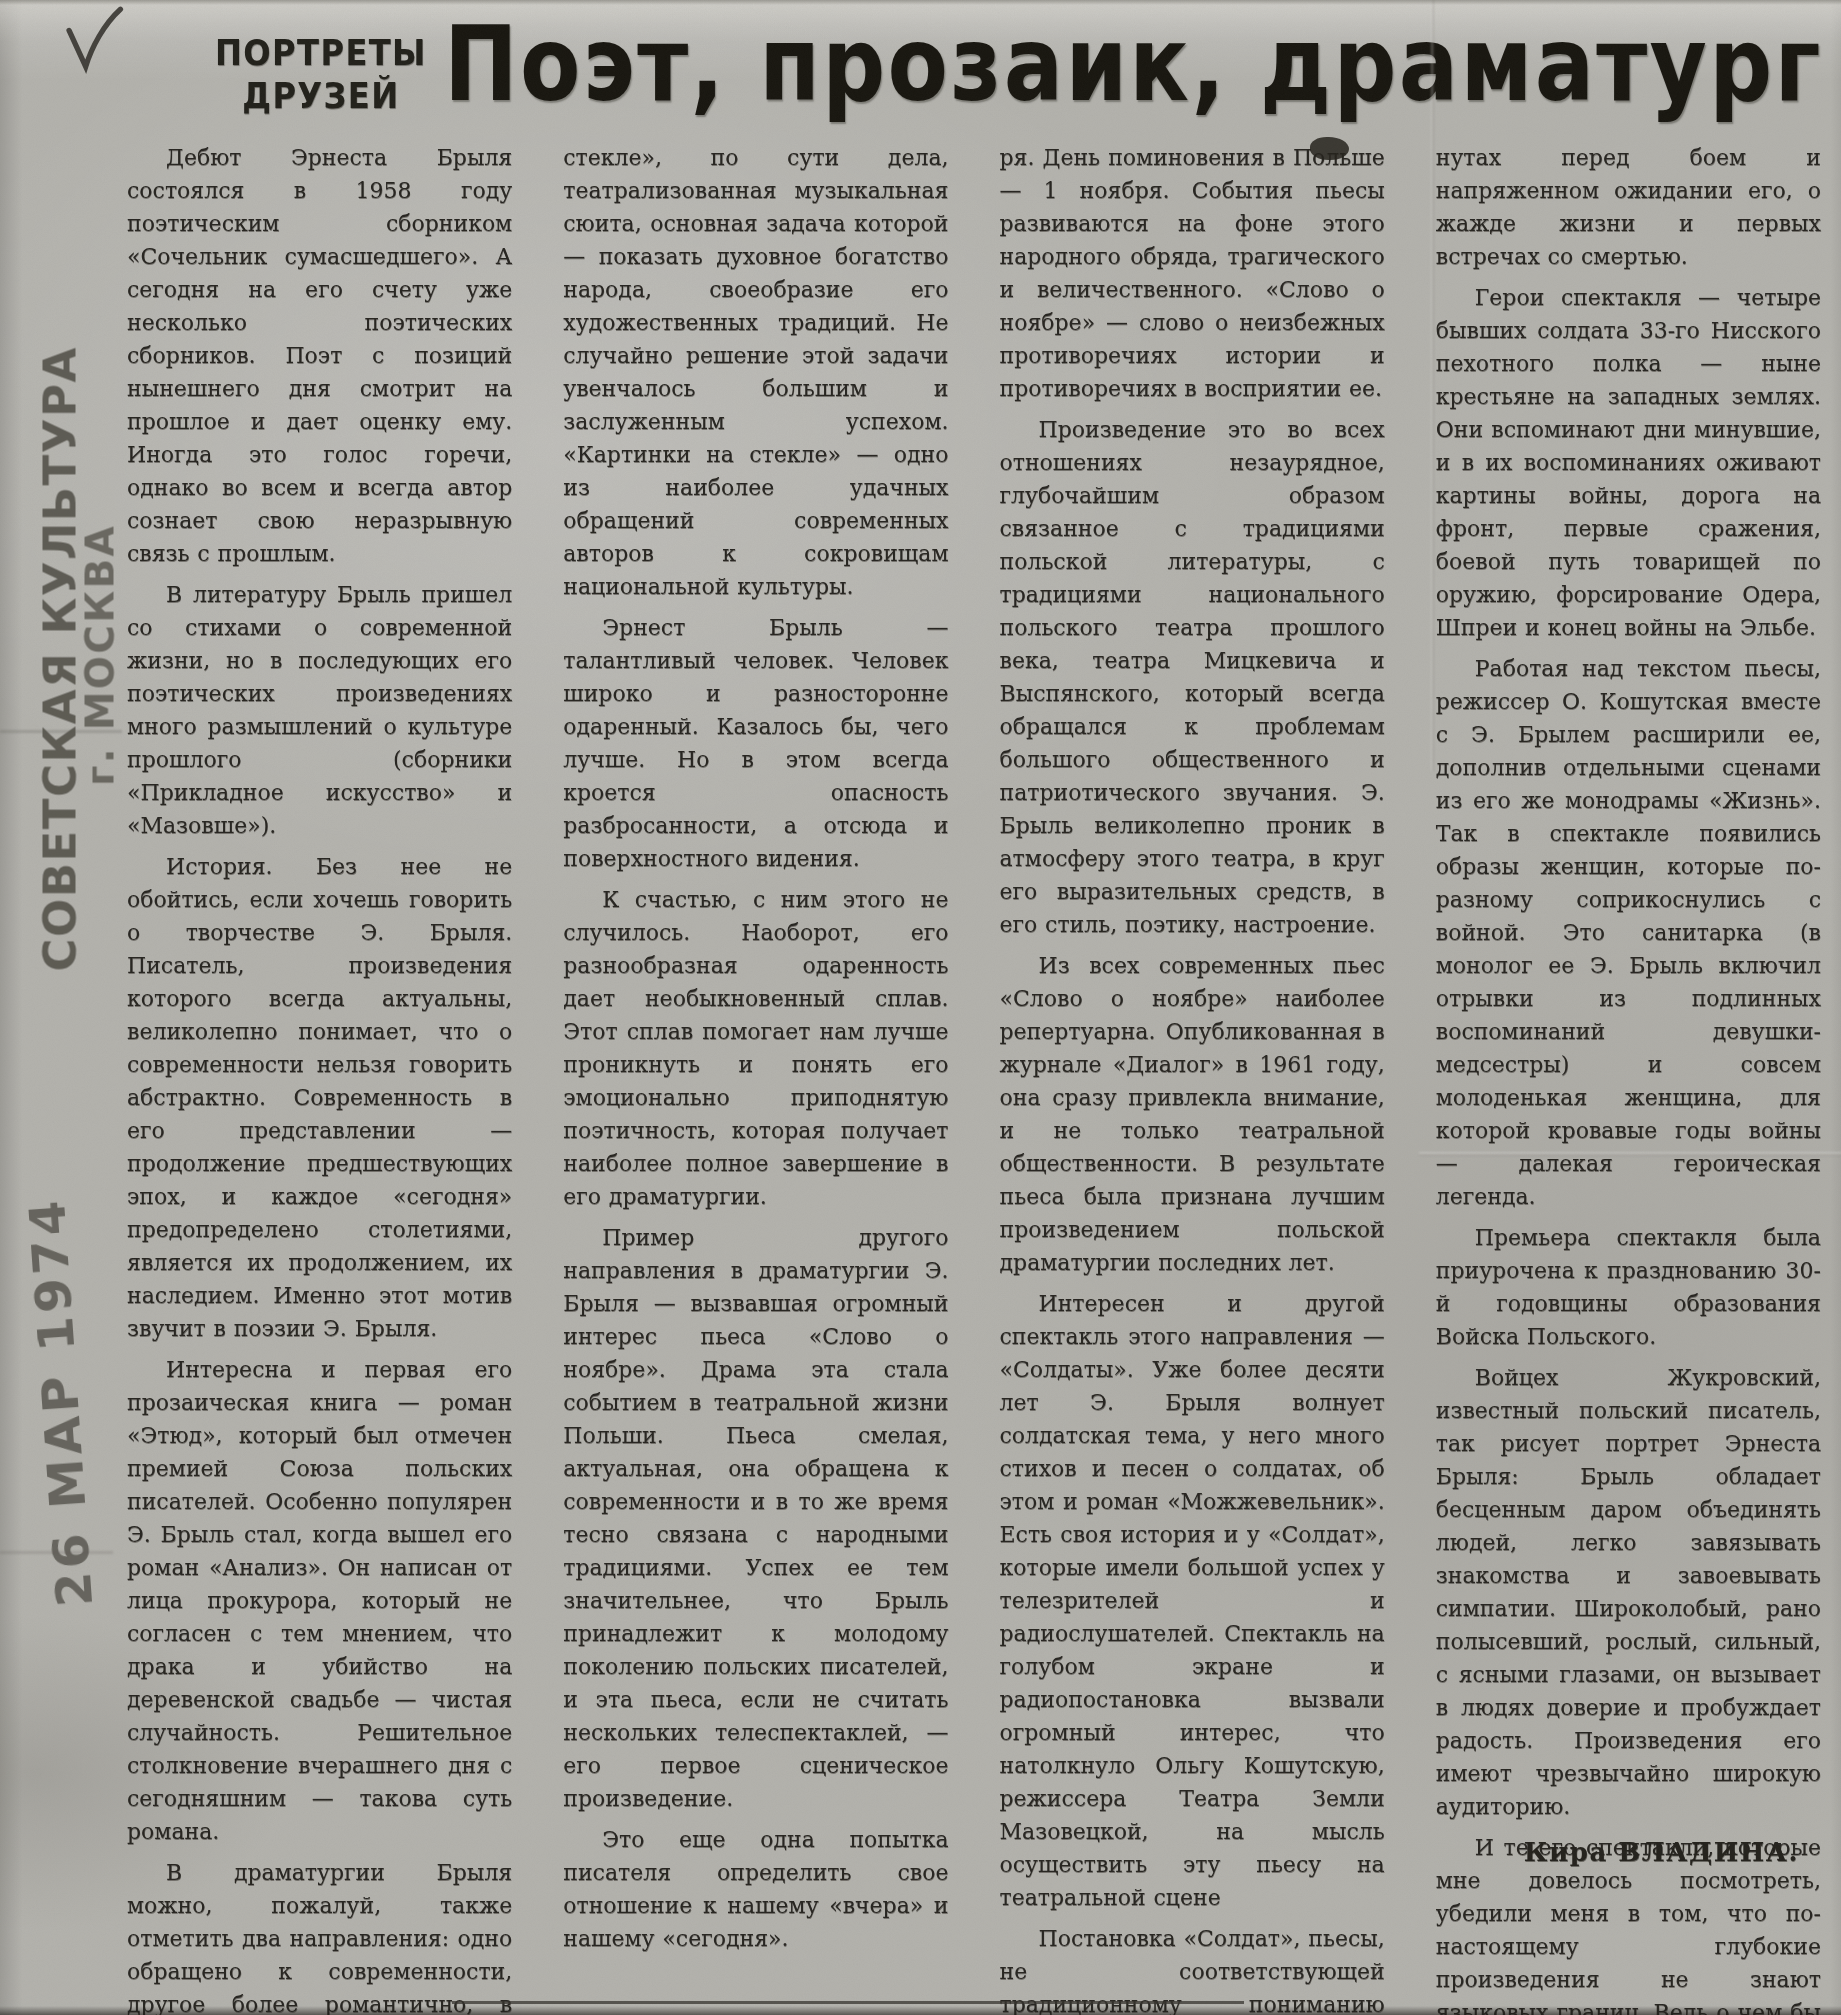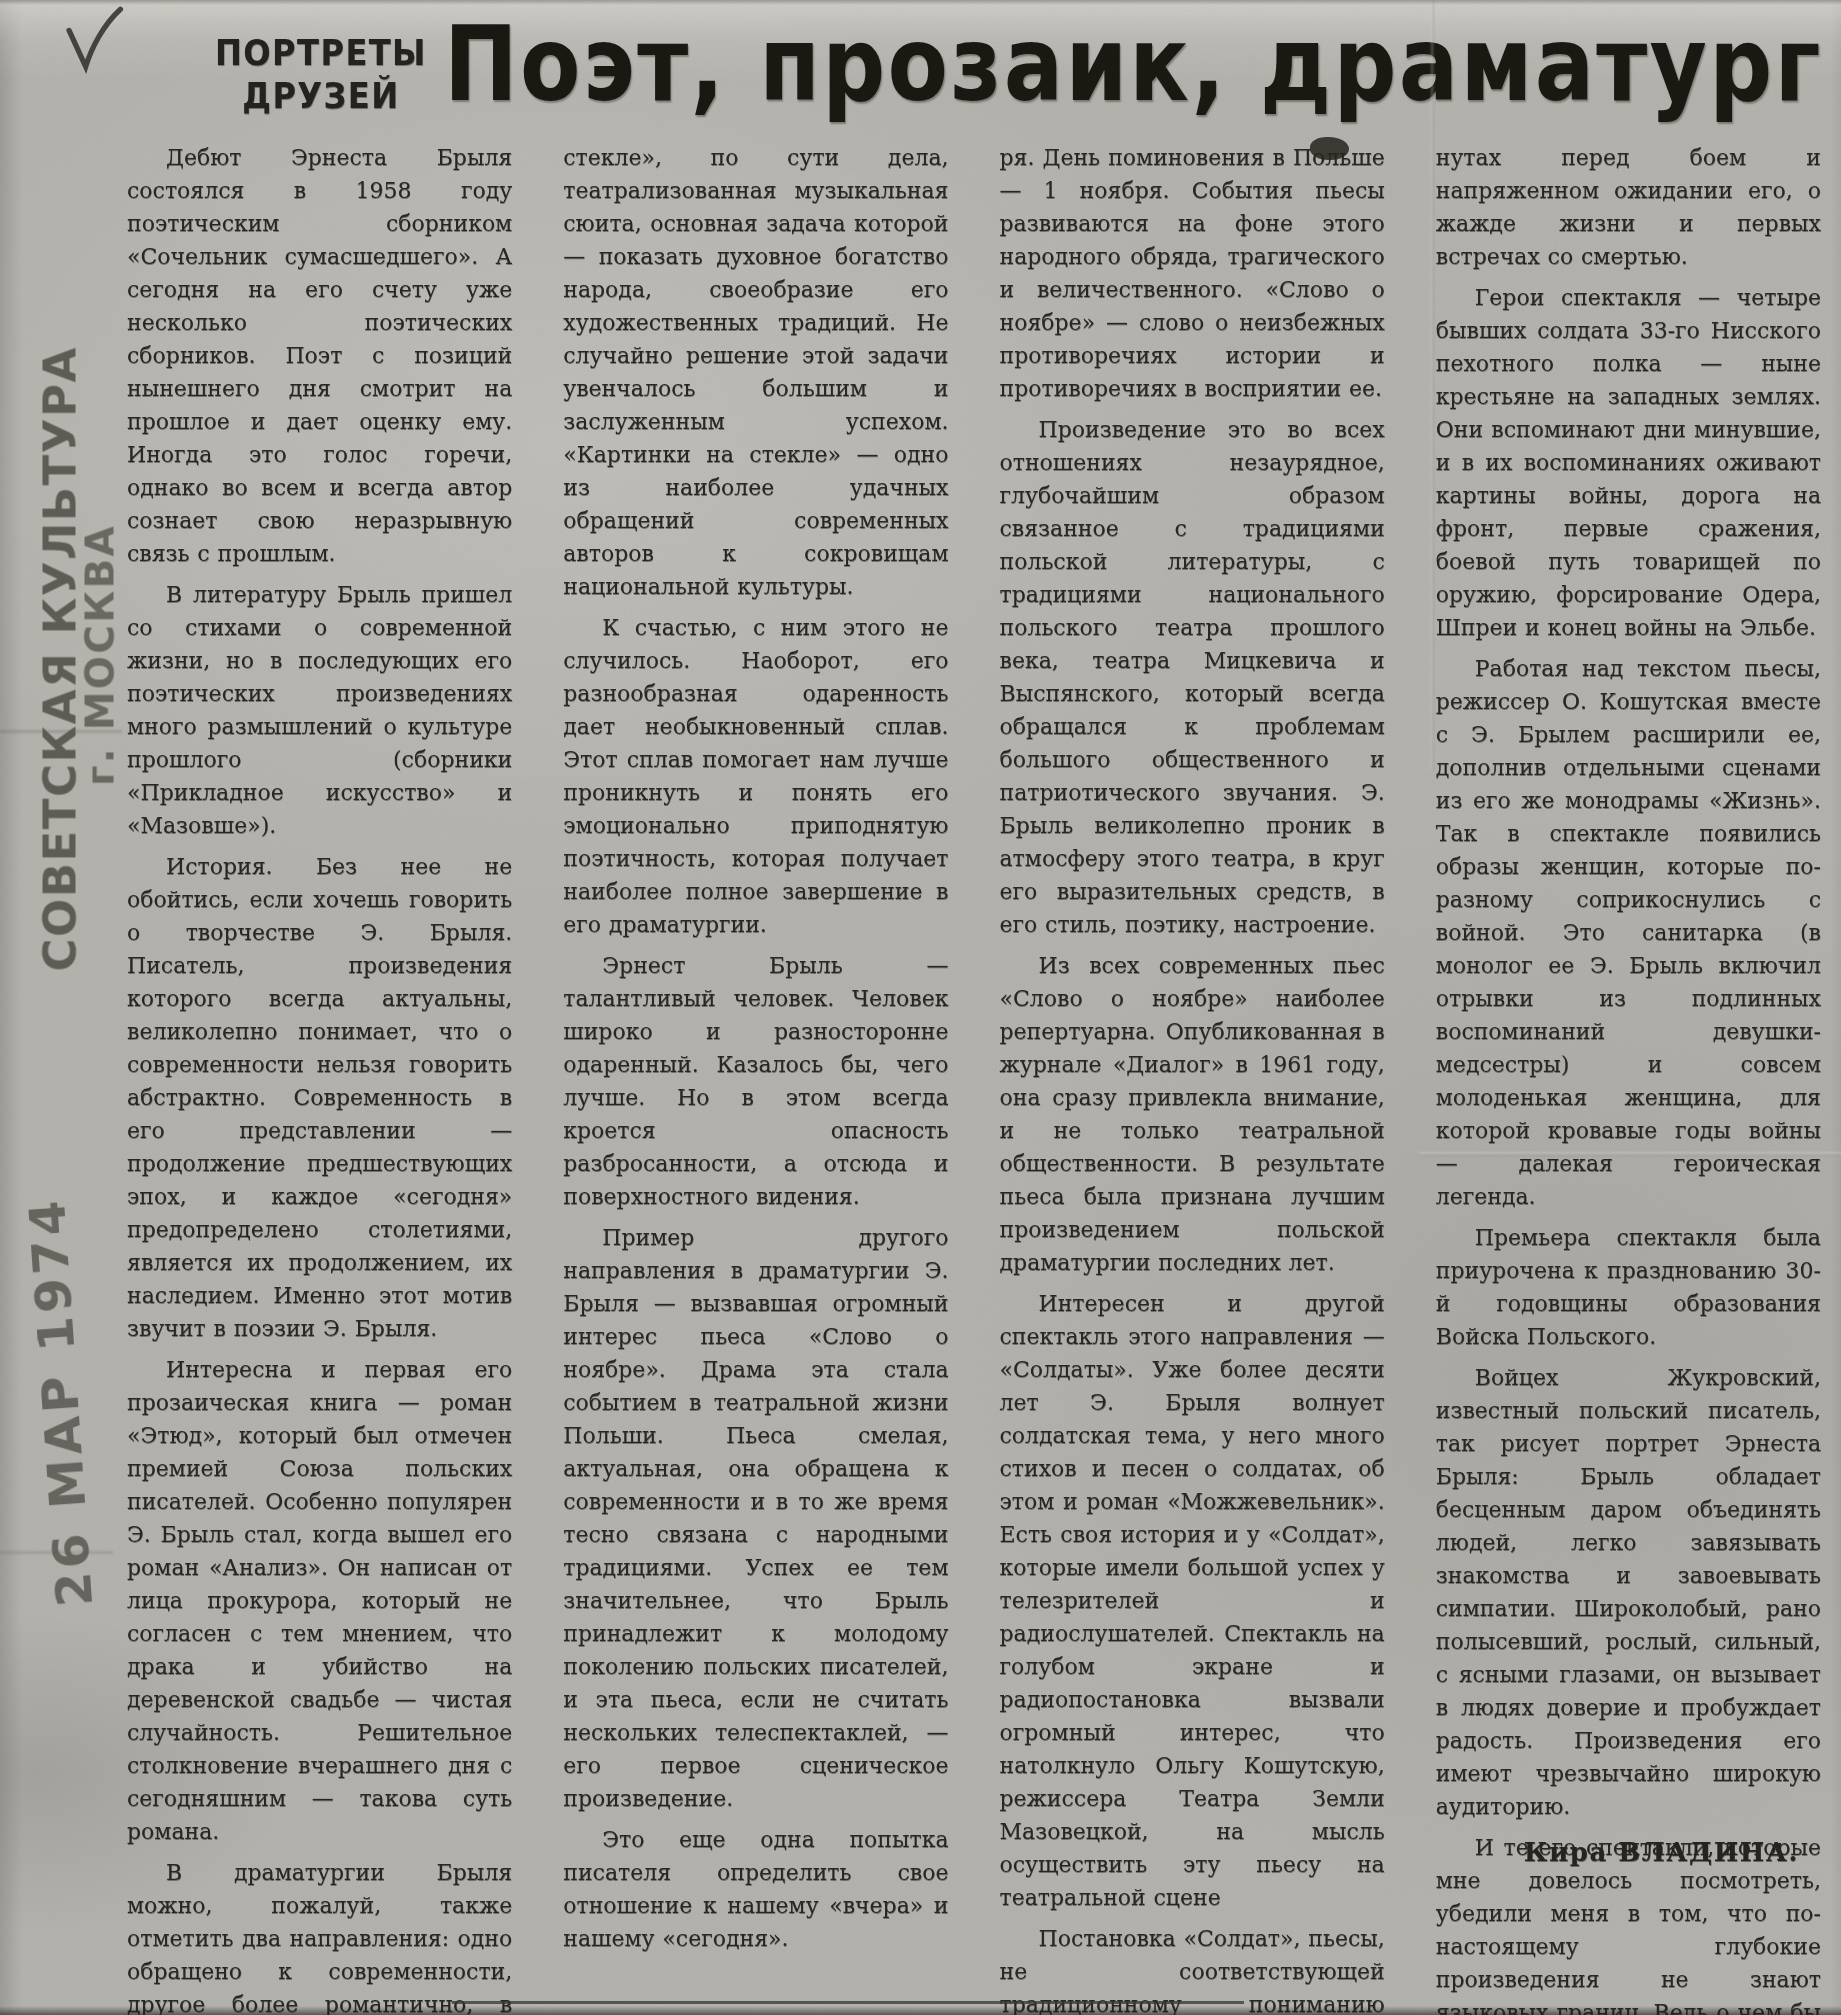--- a/index.html
+++ b/index.html
@@ -102,22 +102,22 @@
   <div class="columns">
       <div class="column">
         <p class="para">Дебют Эрнеста Брыля состоялся в 1958 году поэтическим сборником «Сочельник сумасшедшего». А сегодня на его счету уже несколько поэтических сборников. Поэт с позиций нынешнего дня смотрит на прошлое и дает оценку ему. Иногда это голос горечи, однако во всем и всегда автор сознает свою неразрывную связь с прошлым.</p>
         <p class="para">В литературу Брыль пришел со стихами о современной жизни, но в последующих его поэтических произведениях много размышлений о культуре прошлого (сборники «Прикладное искусство» и «Мазовше»).</p>
         <p class="para">История. Без нее не обойтись, если хочешь говорить о творчестве Э. Брыля. Писатель, произведения которого всегда актуальны, великолепно понимает, что о современности нельзя говорить абстрактно. Современность в его представлении — продолжение предшествующих эпох, и каждое «сегодня» предопределено столетиями, является их продолжением, их наследием. Именно этот мотив звучит в поэзии Э. Брыля.</p>
         <p class="para">Интересна и первая его прозаическая книга — роман «Этюд», который был отмечен премией Союза польских писателей. Особенно популярен Э. Брыль стал, когда вышел его роман «Анализ». Он написан от лица прокурора, который не согласен с тем мнением, что драка и убийство на деревенской свадьбе — чистая случайность. Решительное столкновение вчерашнего дня с сегодняшним — такова суть романа.</p>
         <p class="para">В драматургии Брыля можно, пожалуй, также отметить два направления: одно обращено к современности, другое более романтично, в духе народного творчества. Ярким примером романтического направления может служить пьеса «Картинки на стекле». Здесь Э. Брыль по-своему передает дух и колорит народных преданий. Это поэтическое воплощение одной из самых известных легенд о народном герое, народном защитнике — неустрашимом Яношике.</p>
       </div>
       <div class="column">
         <p class="para cont">стекле», по сути дела, театрализованная музыкальная сюита, основная задача которой — показать духовное богатство народа, своеобразие его художественных традиций. Не случайно решение этой задачи увенчалось большим и заслуженным успехом. «Картинки на стекле» — одно из наиболее удачных обращений современных авторов к сокровищам национальной культуры.</p>
+        <p class="para">Эрнест Брыль — талантливый человек. Человек широко и разносторонне одаренный. Казалось бы, чего лучше. Но в этом всегда кроется опасность разбросанности, а отсюда и поверхностного видения.</p>
         <p class="para">К счастью, с ним этого не случилось. Наоборот, его разнообразная одаренность дает необыкновенный сплав. Этот сплав помогает нам лучше проникнуть и понять его эмоционально приподнятую поэтичность, которая получает наиболее полное завершение в его драматургии.</p>
-        <p class="para">Эрнест Брыль — талантливый человек. Человек широко и разносторонне одаренный. Казалось бы, чего лучше. Но в этом всегда кроется опасность разбросанности, а отсюда и поверхностного видения.</p>
         <p class="para">Пример другого направления в драматургии Э. Брыля — вызвавшая огромный интерес пьеса «Слово о ноябре». Драма эта стала событием в театральной жизни Польши. Пьеса смелая, актуальная, она обращена к современности и в то же время тесно связана с народными традициями. Успех ее тем значительнее, что Брыль принадлежит к молодому поколению польских писателей, и эта пьеса, если не считать нескольких телеспектаклей, — его первое сценическое произведение.</p>
         <p class="para">Это еще одна попытка писателя определить свое отношение к нашему «вчера» и нашему «сегодня».</p>
       </div>
       <div class="column">
         <p class="para cont">ря. День поминовения в Польше — 1 ноября. События пьесы развиваются на фоне этого народного обряда, трагического и величественного. «Слово о ноябре» — слово о неизбежных противоречиях истории и противоречиях в восприятии ее.</p>
         <p class="para">Произведение это во всех отношениях незаурядное, глубочайшим образом связанное с традициями польской литературы, с традициями национального польского театра прошлого века, театра Мицкевича и Выспянского, который всегда обращался к проблемам большого общественного и патриотического звучания. Э. Брыль великолепно проник в атмосферу этого театра, в круг его выразительных средств, в его стиль, поэтику, настроение.</p>
         <p class="para">Из всех современных пьес «Слово о ноябре» наиболее репертуарна. Опубликованная в журнале «Диалог» в 1961 году, она сразу привлекла внимание, и не только театральной общественности. В результате пьеса была признана лучшим произведением польской драматургии последних лет.</p>
         <p class="para">Интересен и другой спектакль этого направления — «Солдаты». Уже более десяти лет Э. Брыля волнует солдатская тема, у него много стихов и песен о солдатах, об этом и роман «Можжевельник». Есть своя история и у «Солдат», которые имели большой успех у телезрителей и радиослушателей. Спектакль на голубом экране и радиопостановка вызвали огромный интерес, что натолкнуло Ольгу Кошутскую, режиссера Театра Земли Мазовецкой, на мысль осуществить эту пьесу на театральной сцене</p>
         <p class="para">Постановка «Солдат», пьесы, не соответствующей традиционному пониманию подобного произведения, была делом нелегким. В ней нет ни действия, ни сюжета в обычном представлении. Ее скорее можно отнести к жанру поэтического театра. Напевная, глубоко эмоциональная, она написана как баллада. Много простоты, трогательной правды в этом безыскусственном рассказе о солдатских буднях и кровавых сражениях, о тревожных ми-</p>
       </div>

